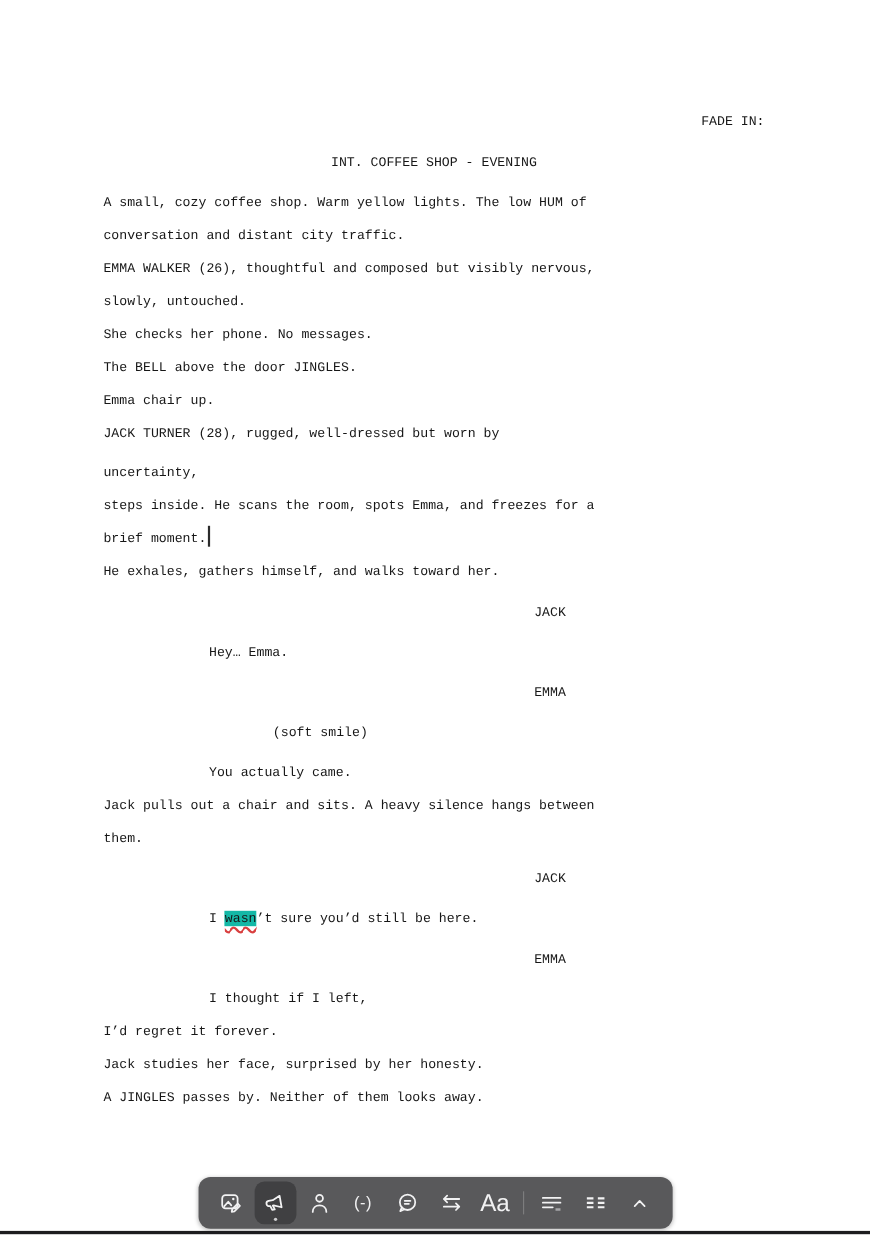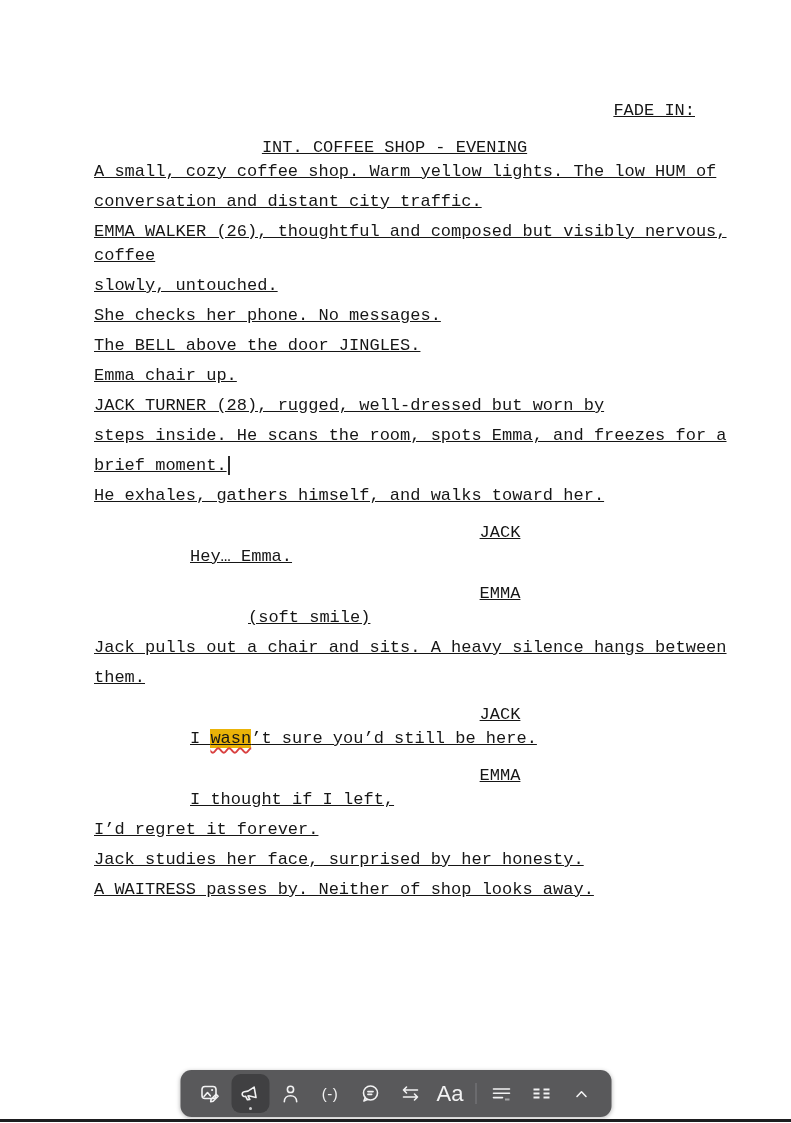--- a/index.html
+++ b/index.html
@@ -6,31 +6,31 @@
   body{
     width:791px;height:1123px;position:relative;overflow:hidden;
     background:#ffffff;
     font-family:"Liberation Mono","DejaVu Sans Mono",monospace;
   }
   .page{position:absolute;inset:0;}
   
   .script{
     position:absolute;top:0;left:0;width:791px;
     padding:86px 96px 0 94px;box-sizing:border-box;
-    font-size:17px;color:#161616;text-decoration:underline;
+    font-size:12px;color:#161616;
   }
   .line{line-height:24px;margin-top:6px;white-space:pre;min-height:24px;}
-  .line.tight{margin-top:0;}
+  .line.tight{margin-top:12px;}
   .line.character,.line.scene_heading,.line.transition{margin-top:13px;text-align:center;}
   .line.transition{text-align:right;}
   .line.dialogue{padding-left:96px;}
   .line.parenthetical{padding-left:154px;}
   .line.character{padding-left:211px;}
   .misspelled{
-    background:#eab308;
+    background:#14b8a6;
     text-decoration-line:underline;
     text-decoration-style:wavy;
     text-decoration-color:#d94040;
     text-decoration-thickness:2px;
     text-underline-offset:4px;
   }
   .caret{
     display:inline-block;width:2px;height:19px;background:#2b2b2b;
     vertical-align:text-bottom;margin-left:1px;
   }
@@ -70,42 +70,43 @@
 </head>
 <body>
 
 <div class="page">
   <div class="script" id="script">
       <div class="line transition"><span>FADE IN:</span></div>
       <div class="line scene_heading"><span>INT. COFFEE SHOP - EVENING</span></div>
       <div class="line action tight"><span>A small, cozy coffee shop. Warm yellow lights. The low HUM of</span></div>
       <div class="line action"><span>conversation and distant city traffic.</span></div>
       <div class="line action"><span>EMMA WALKER (26), thoughtful and composed but visibly nervous,</span></div>
-      <div class="line action tight"><span>coffee</span></div>
       <div class="line action"><span>slowly, untouched.</span></div>
       <div class="line action"><span>She checks her phone. No messages.</span></div>
       <div class="line action"><span>The BELL above the door JINGLES.</span></div>
       <div class="line action"><span>Emma chair up.</span></div>
       <div class="line action"><span>JACK TURNER (28), rugged, well-dressed but worn by</span></div>
+      <div class="line action tight"><span>uncertainty,</span></div>
       <div class="line action"><span>steps inside. He scans the room, spots Emma, and freezes for a</span></div>
       <div class="line action"><span>brief moment.</span><span class="caret"></span></div>
       <div class="line action"><span>He exhales, gathers himself, and walks toward her.</span></div>
       <div class="line character"><span>JACK</span></div>
       <div class="line dialogue tight"><span>Hey… Emma.</span></div>
       <div class="line character"><span>EMMA</span></div>
       <div class="line parenthetical tight"><span>(soft smile)</span></div>
+      <div class="line dialogue tight"><span>You actually came.</span></div>
       <div class="line action"><span>Jack pulls out a chair and sits. A heavy silence hangs between</span></div>
       <div class="line action"><span>them.</span></div>
       <div class="line character"><span>JACK</span></div>
       <div class="line dialogue tight"><span>I </span><span class="misspelled">wasn</span><span>’t sure you’d still be here.</span></div>
       <div class="line character"><span>EMMA</span></div>
       <div class="line dialogue tight"><span>I thought if I left,</span></div>
       <div class="line action"><span>I’d regret it forever.</span></div>
       <div class="line action"><span>Jack studies her face, surprised by her honesty.</span></div>
-      <div class="line action"><span>A WAITRESS passes by. Neither of shop looks away.</span></div>
+      <div class="line action"><span>A JINGLES passes by. Neither of them looks away.</span></div>
     </div>
   <div class="toolbar" id="toolbar">
       <button class="tb-btn">
         <span class="tb-inner">
           <svg width="24" height="24" viewBox="0 0 24 24">
             <rect x="3.5" y="4.5" width="14" height="12" rx="3" stroke="#f2f2f3" stroke-width="1.6" fill="none" stroke-linecap="round" stroke-linejoin="round"></rect>
             <circle cx="13.6" cy="8" r="1.1" fill="#f2f2f3"></circle>
             <path d="M5.5 14.5 L9 10.5 L11.8 13.8" stroke="#f2f2f3" stroke-width="1.6" fill="none" stroke-linecap="round" stroke-linejoin="round"></path>
             <path d="M12.6 17.2 L17.6 12.2 L19.6 14.2 L14.6 19.2 L12.2 19.6 Z" stroke="#f2f2f3" stroke-width="1.6" fill="none" stroke-linecap="round" stroke-linejoin="round"></path>
           </svg>

